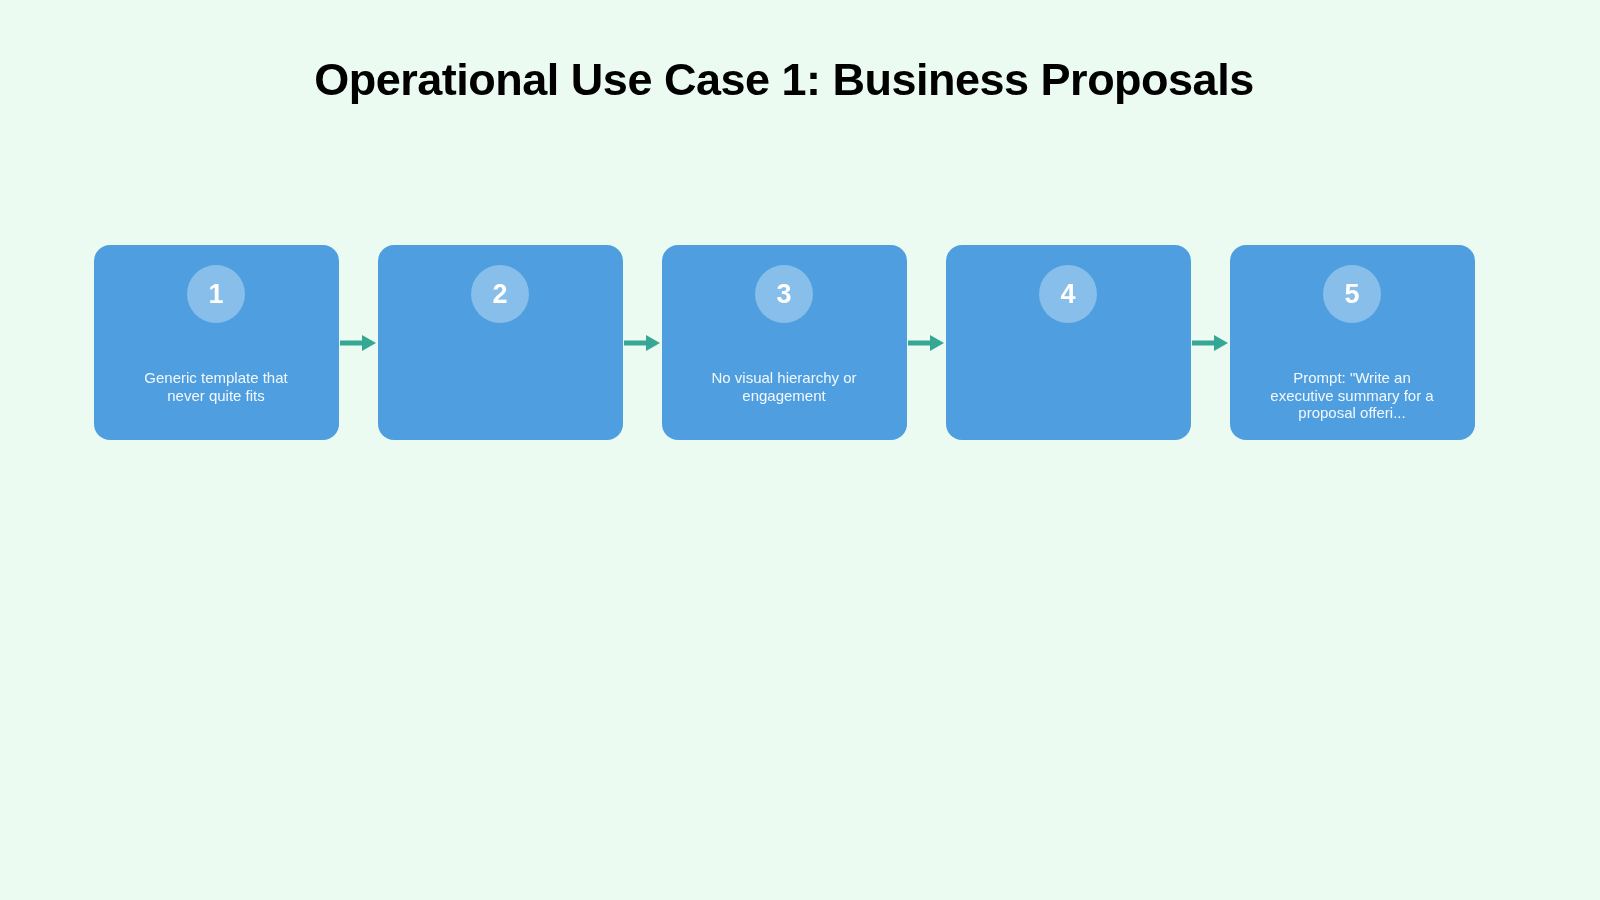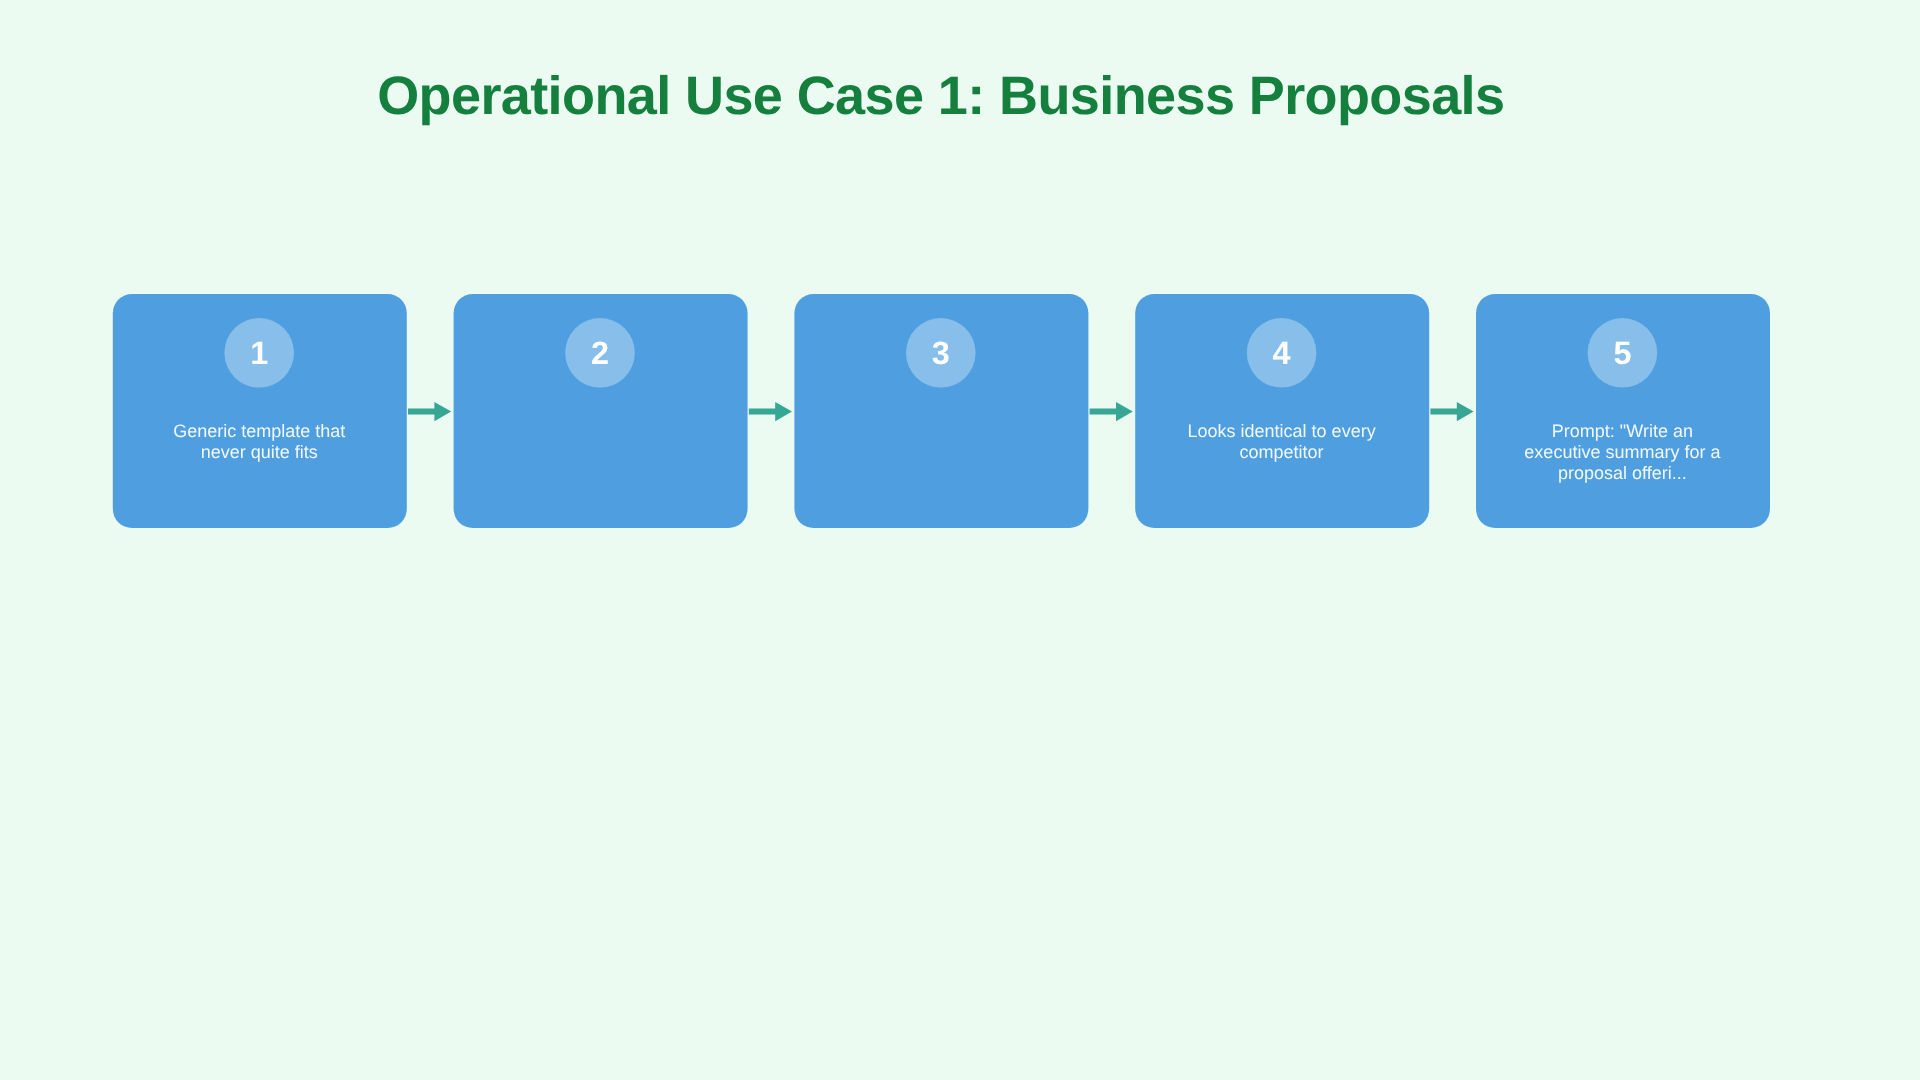--- a/index.html
+++ b/index.html
@@ -25,21 +25,21 @@
     position: absolute;
     top: 54px;
     left: 0;
     width: 1568px;
     margin: 0;
     text-align: center;
     font-size: 45px;
     line-height: 52px;
     font-weight: bold;
     letter-spacing: -0.5px;
-    color: #15803d;
+    color: #000000;
   }
   .flow-row {
     position: absolute;
     top: 245px;
     left: 0;
     width: 1568px;
     display: flex;
     justify-content: center;
     align-items: stretch;
   }
@@ -62,21 +62,21 @@
     background: rgba(255, 255, 255, 0.32);
     display: flex;
     align-items: center;
     justify-content: center;
     color: #ffffff;
     font-size: 27px;
     font-weight: bold;
   }
   .step-label {
     position: absolute;
-    top: 106px;
+    top: 124px;
     left: 50%;
     transform: translateX(-50%);
     width: 176px;
     text-align: center;
     color: #f2f8fd;
     font-size: 15px;
     line-height: 17.5px;
   }
   .arrow-cell {
     width: 39px;
@@ -116,32 +116,32 @@
 
     <div class="arrow-cell">
       <svg width="39" height="26" viewBox="0 0 39 26" aria-hidden="true">
         <line x1="1" y1="13" x2="25" y2="13" stroke="#35a794" stroke-width="5"></line>
         <polygon points="23,5 37,13 23,21" fill="#35a794"></polygon>
       </svg>
     </div>
 
     <div class="step-card">
       <div class="step-badge">3</div>
+      <div class="step-label">No visual hierarchy or engagement</div>
     </div>
 
     <div class="arrow-cell">
       <svg width="39" height="26" viewBox="0 0 39 26" aria-hidden="true">
         <line x1="1" y1="13" x2="25" y2="13" stroke="#35a794" stroke-width="5"></line>
         <polygon points="23,5 37,13 23,21" fill="#35a794"></polygon>
       </svg>
     </div>
 
     <div class="step-card">
       <div class="step-badge">4</div>
-      <div class="step-label">Looks identical to every competitor</div>
     </div>
 
     <div class="arrow-cell">
       <svg width="39" height="26" viewBox="0 0 39 26" aria-hidden="true">
         <line x1="1" y1="13" x2="25" y2="13" stroke="#35a794" stroke-width="5"></line>
         <polygon points="23,5 37,13 23,21" fill="#35a794"></polygon>
       </svg>
     </div>
 
     <div class="step-card">

